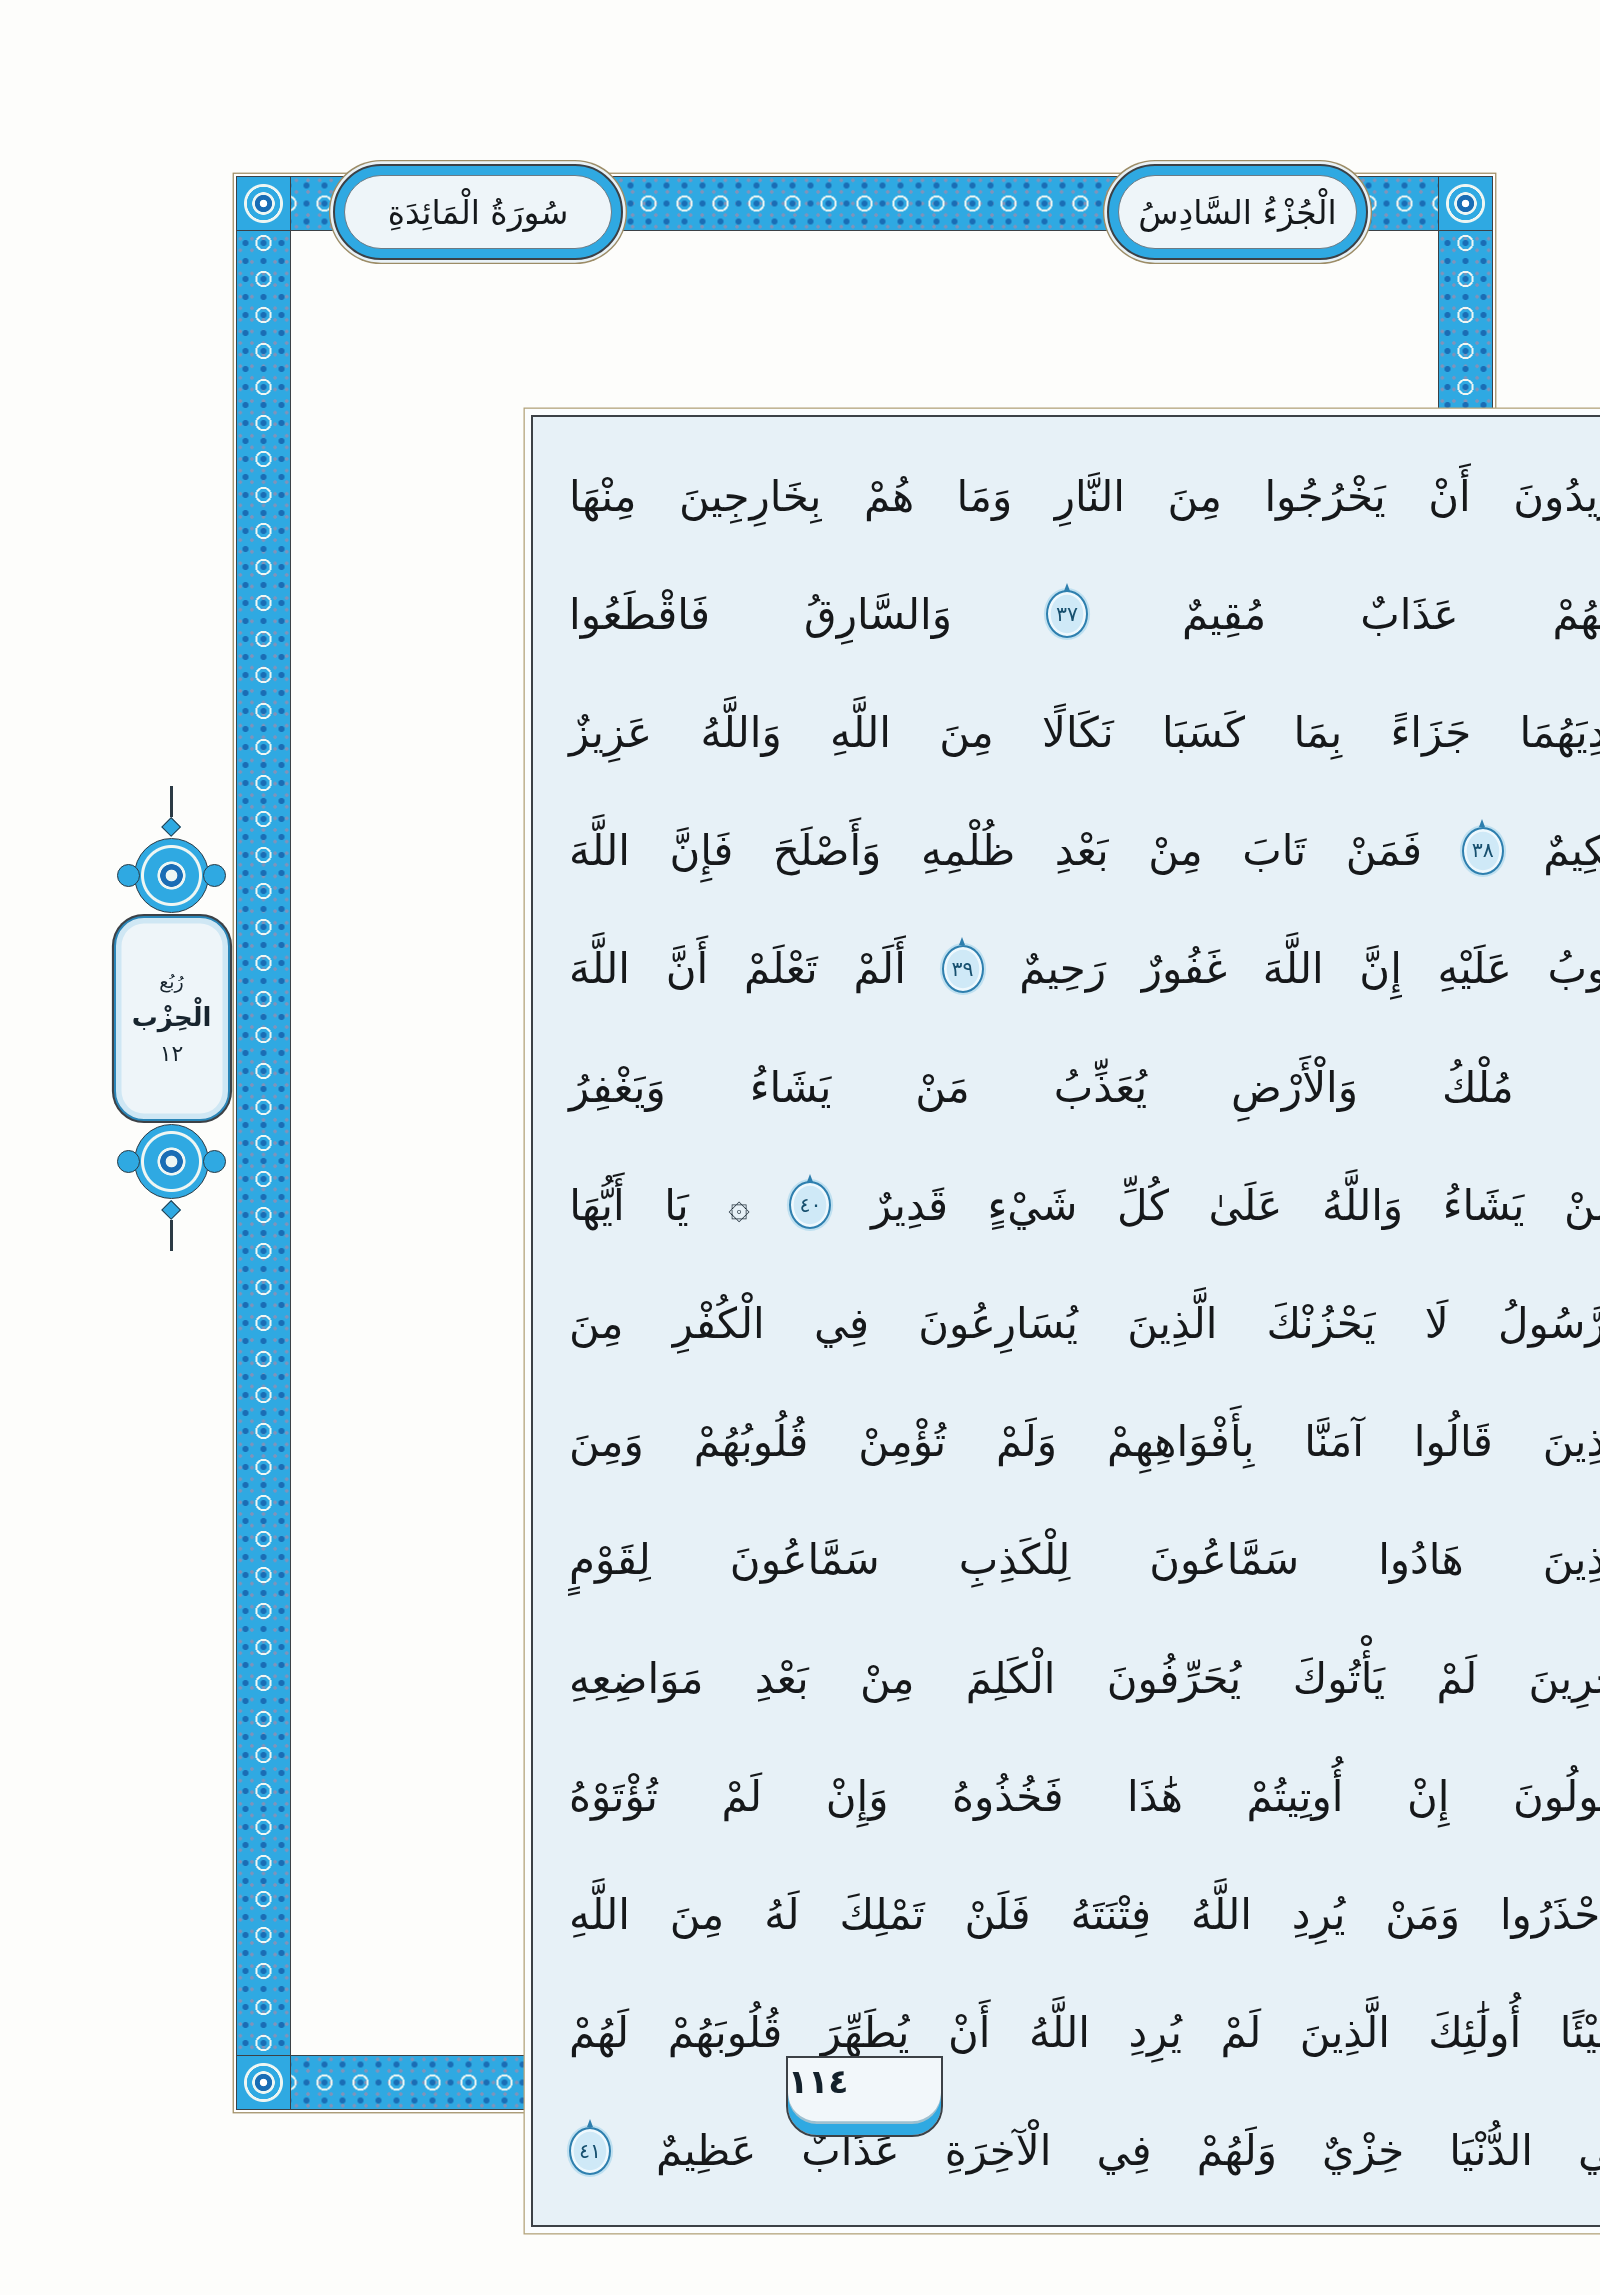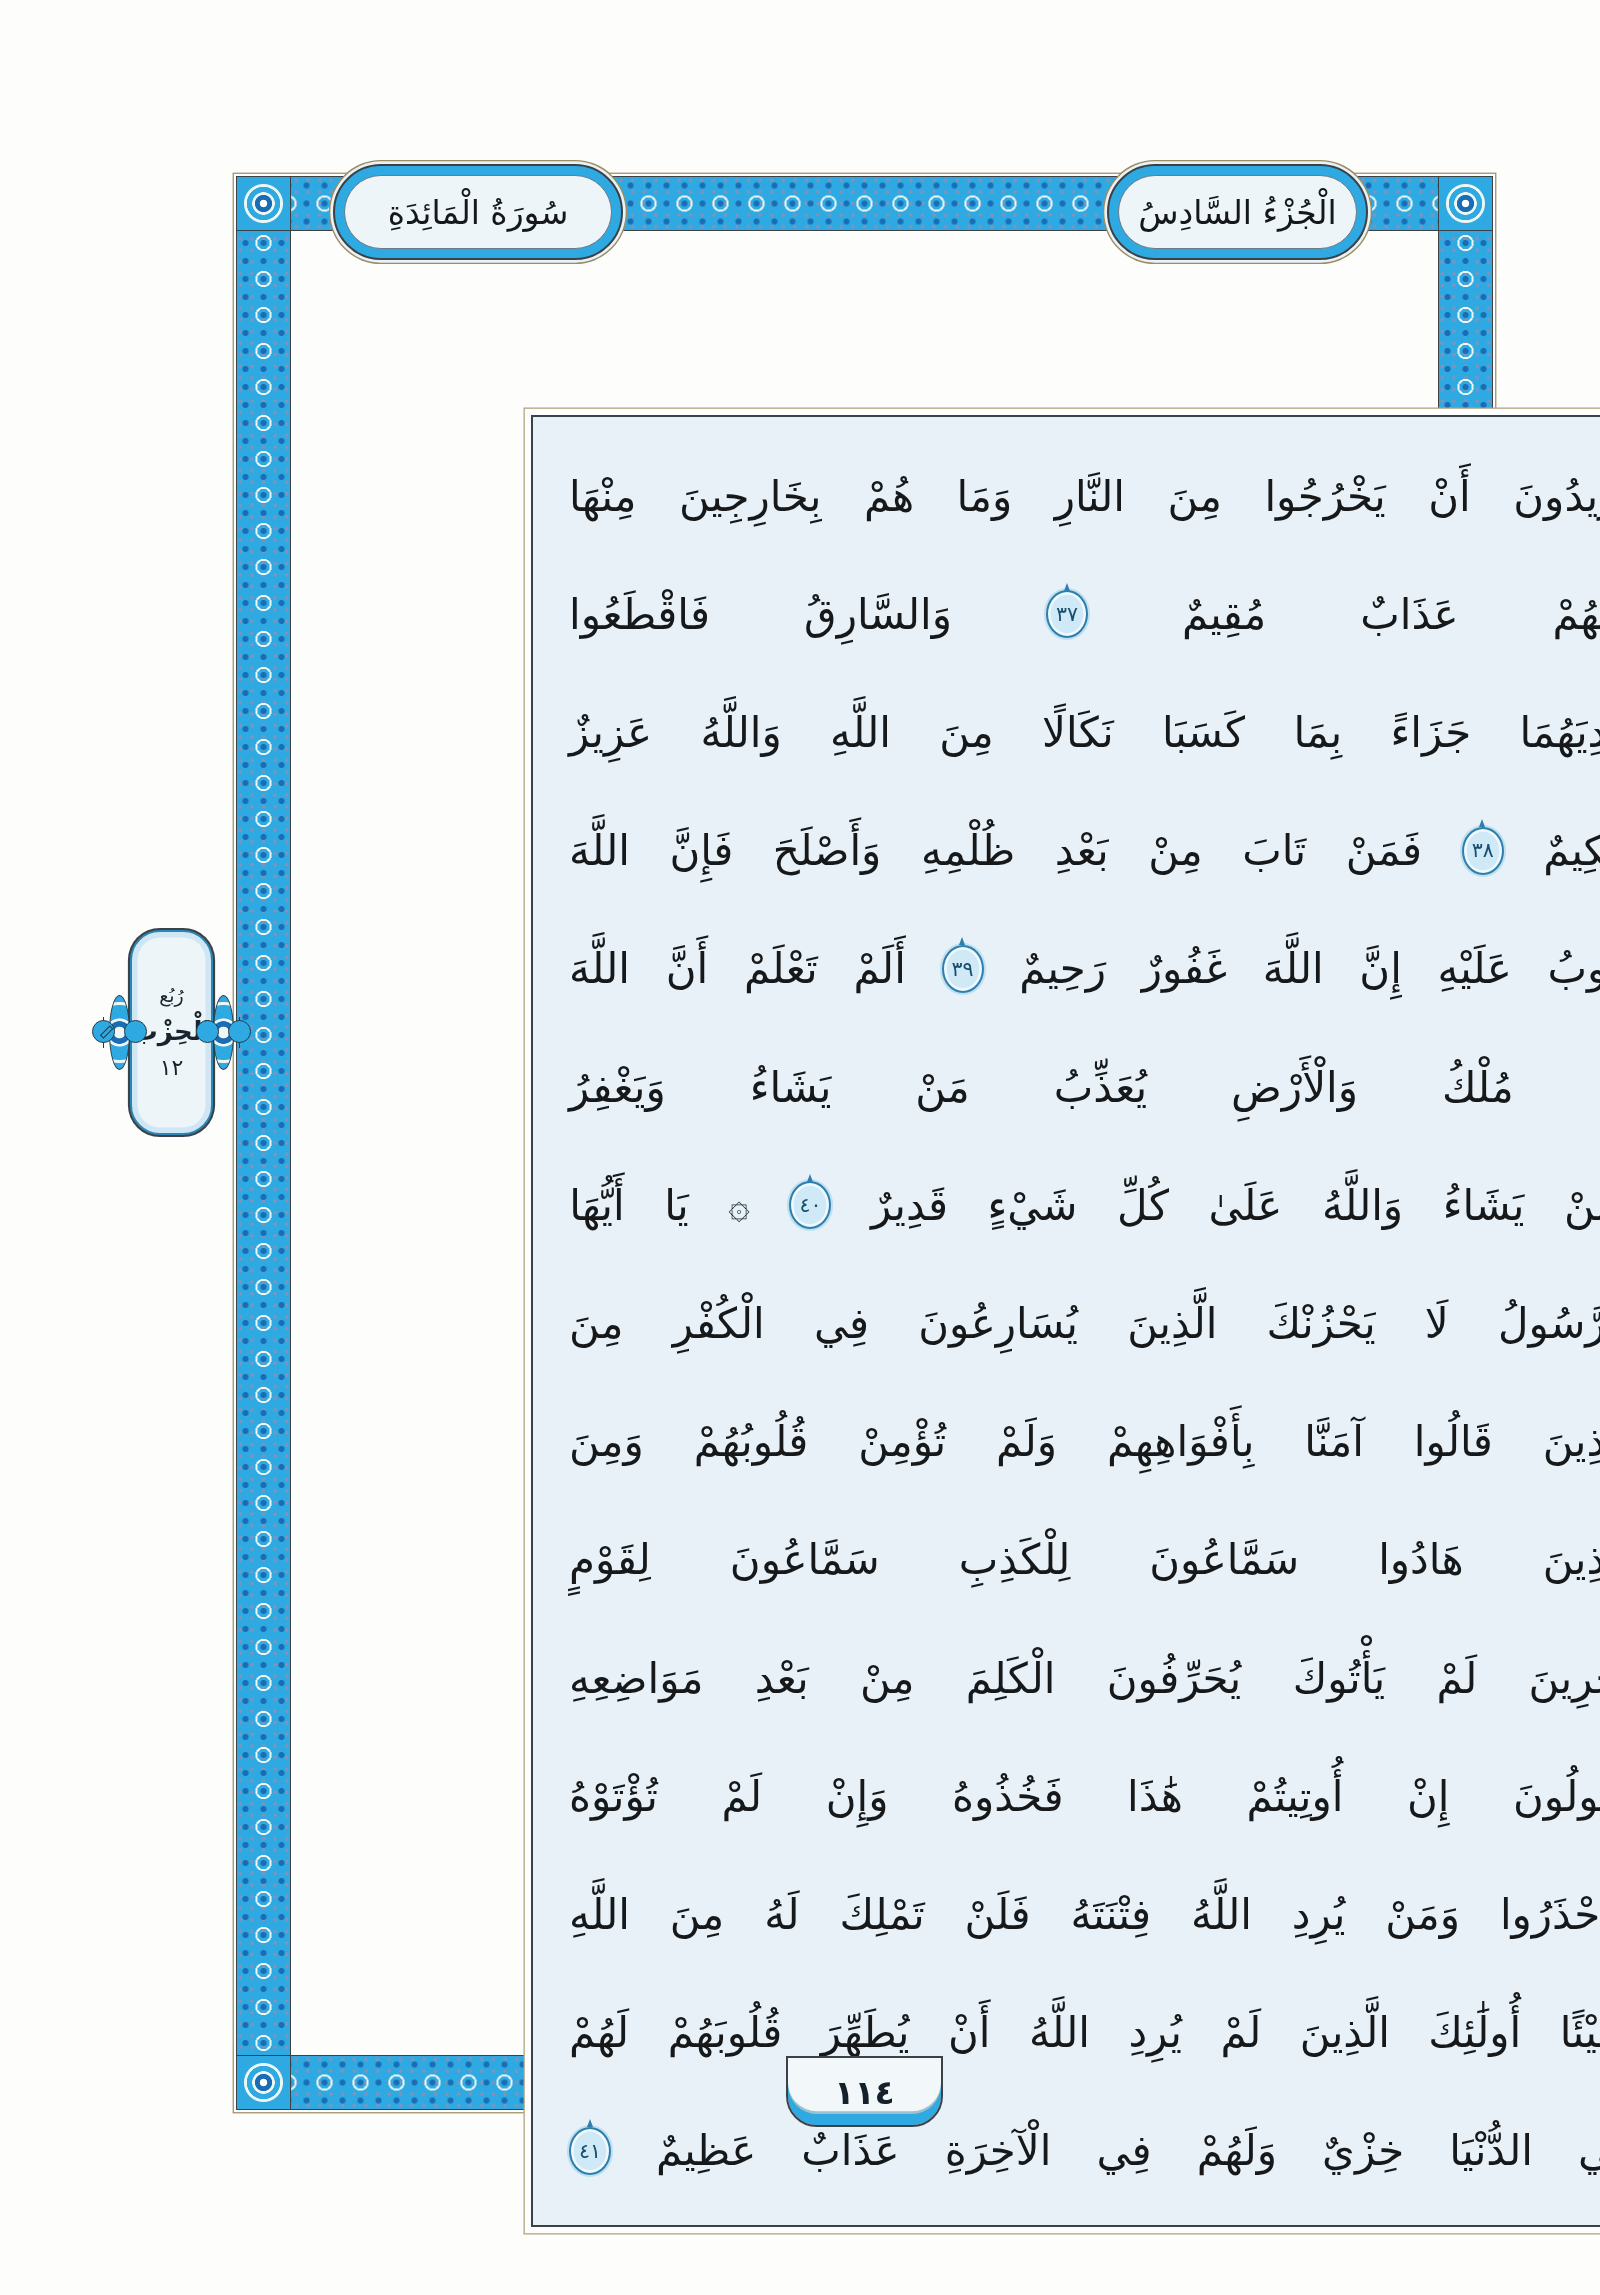--- a/index.html
+++ b/index.html
@@ -52,30 +52,30 @@
              box-shadow:0 0 0 2.7px #e9f2f7,0 0 0 4.1px #9c8c66;z-index:5;
              display:flex;align-items:center;justify-content:center;}
   .cartouche .inner{width:calc(100% - 18px);height:calc(100% - 18px);border-radius:38px;
              background:#eef5f9;border:1.4px solid #6b7b86;box-sizing:border-box;
              display:flex;align-items:center;justify-content:center;}
   .cartouche-surah{left:333px;width:290px;}
   .cartouche-juz{right:232px;width:261px;}
   .cartouche .inner span{font-size:33px;font-weight:normal;color:#15181b;}
 
   
-  .page-tab{position:absolute;left:786px;top:2056px;width:157px;height:71px;z-index:6;
+  .page-tab{position:absolute;left:786px;top:2056px;width:157px;height:81px;z-index:6;
             background:#f2f7fa;border:2.1px solid #3c4146;box-sizing:border-box;
             border-radius:0 0 31px 31px;
             box-shadow:inset 0 -11px 0 #2fa9e2, inset 0 -13.7px 0 #9ec0d0;
-            display:flex;justify-content:center;align-items:flex-start;padding-top:15px;}
+            display:flex;justify-content:flex-end;align-items:flex-start;padding-top:4px;}
   .page-tab span{font-size:33px;font-weight:bold;color:#14212b;letter-spacing:4.1px;}
 
   
   .hizb-ornament{position:absolute;left:103px;top:786px;width:137px;height:492px;
-                 display:flex;align-items:center;}
+                 display:flex;flex-direction:column;align-items:center;}
   .stem{width:2.1px;height:31px;background:#2b3a44;}
   .diamond{width:12.3px;height:12.3px;background:#2fa9e2;border:1.4px solid #2b3a44;transform:rotate(45deg);margin:2.7px 0;}
   .knot{width:75px;height:75px;border-radius:50%;position:relative;margin:1.4px 0;
         background:radial-gradient(circle,#eef6f3 5.5px,#1a6db5 6.2px 11px,#eef6f3 11.6px 13.7px,#2fa9e2 14.4px 27px,#eef6f3 28px 30px,#2fa9e2 31px);
         border:1.4px solid #2b3a44;box-sizing:border-box;}
   .knot::before,.knot::after{content:"";position:absolute;top:50%;width:23px;height:23px;margin-top:-11.6px;
         border-radius:50%;background:#2fa9e2;border:1.4px solid #2b3a44;box-sizing:border-box;}
   .knot::before{left:-18px;} .knot::after{right:-18px;}
   .hizb-panel{width:116px;height:205px;border-radius:30px;background:#eef5f9;
         border:2.1px solid #2b86b8;box-sizing:border-box;margin:1.4px 0;

